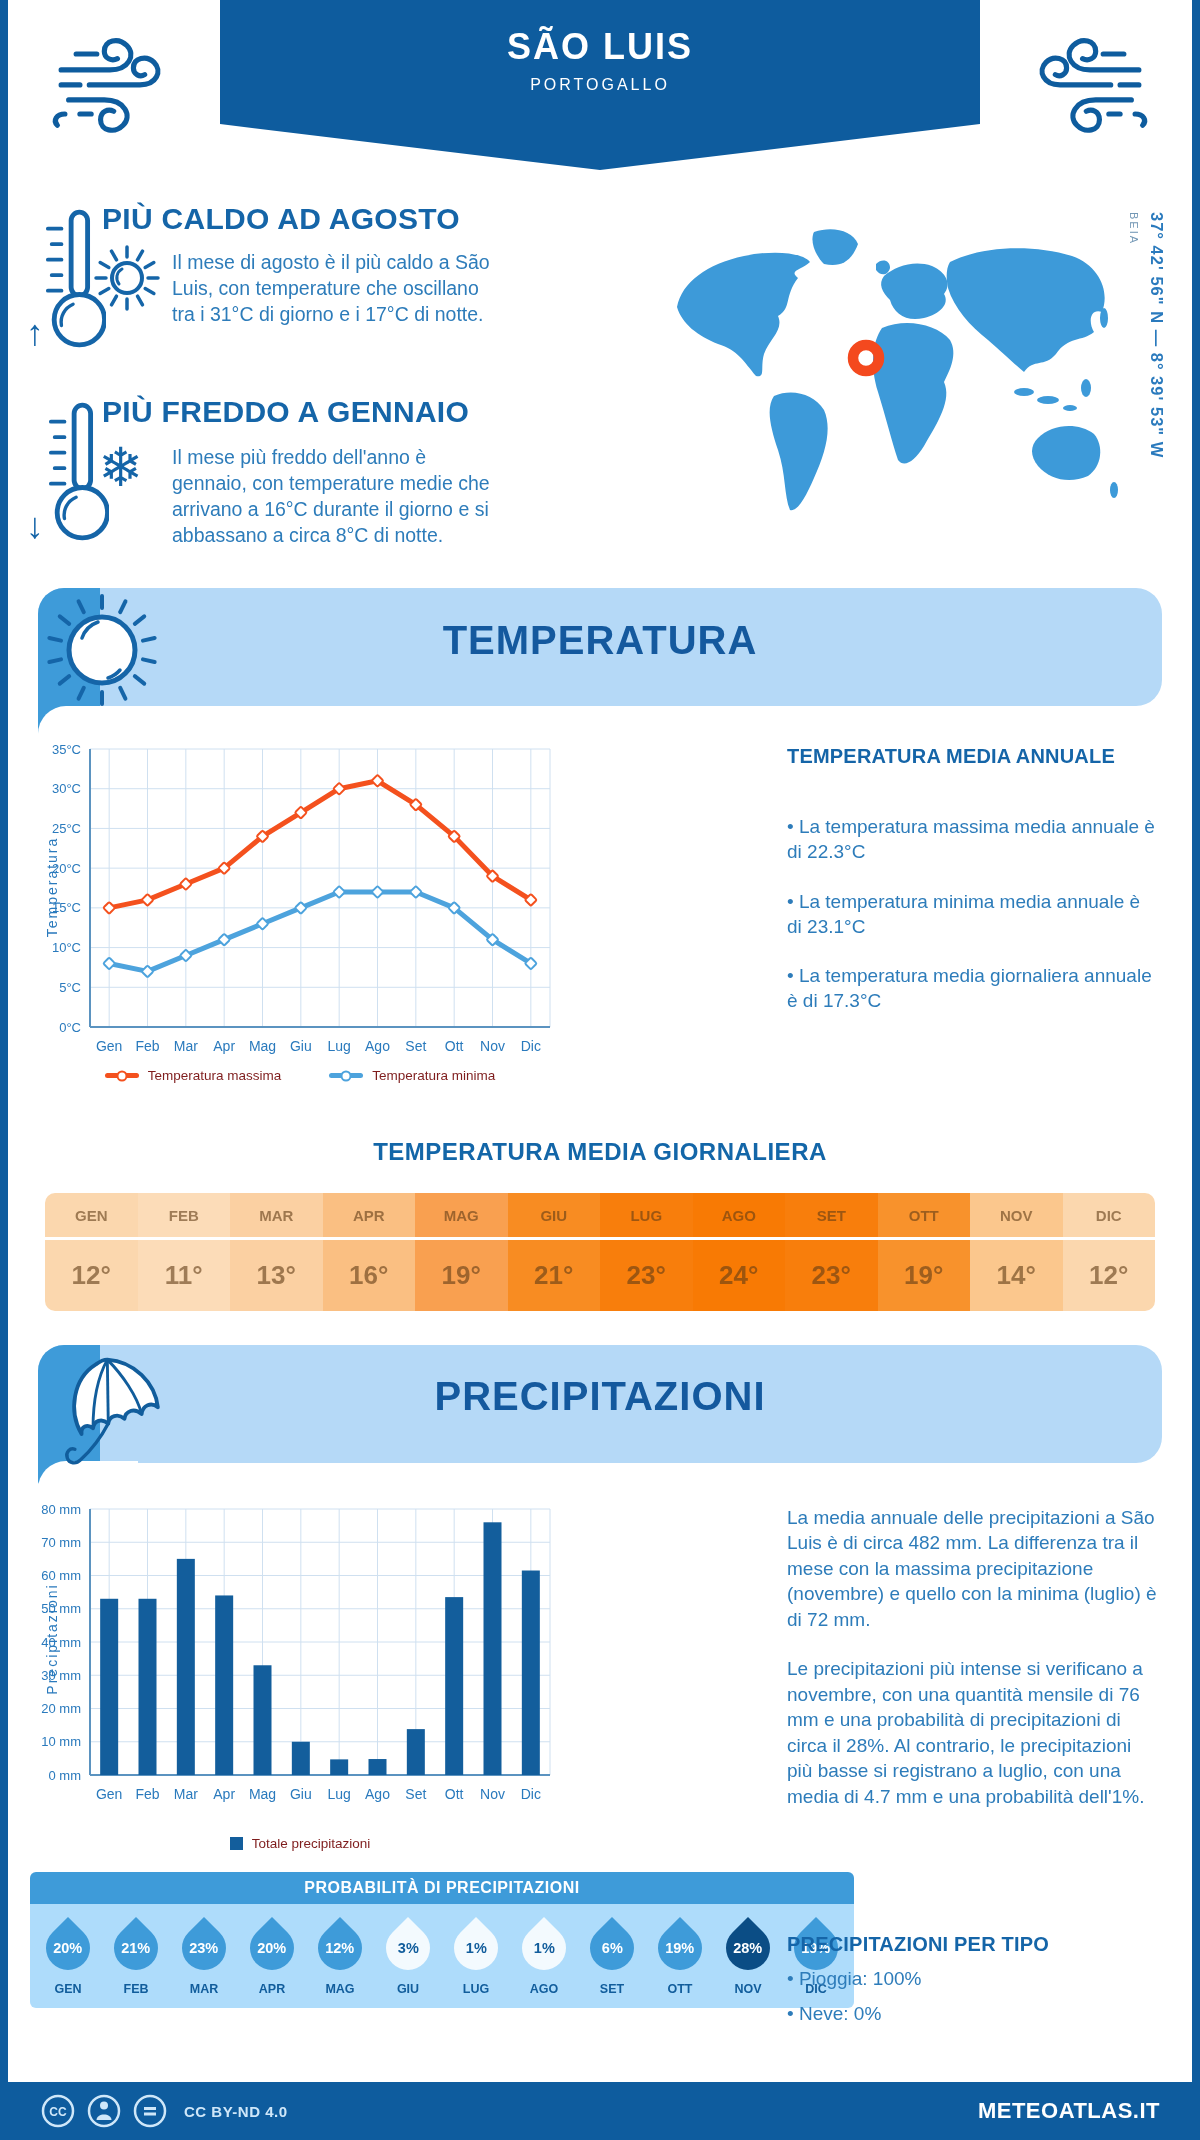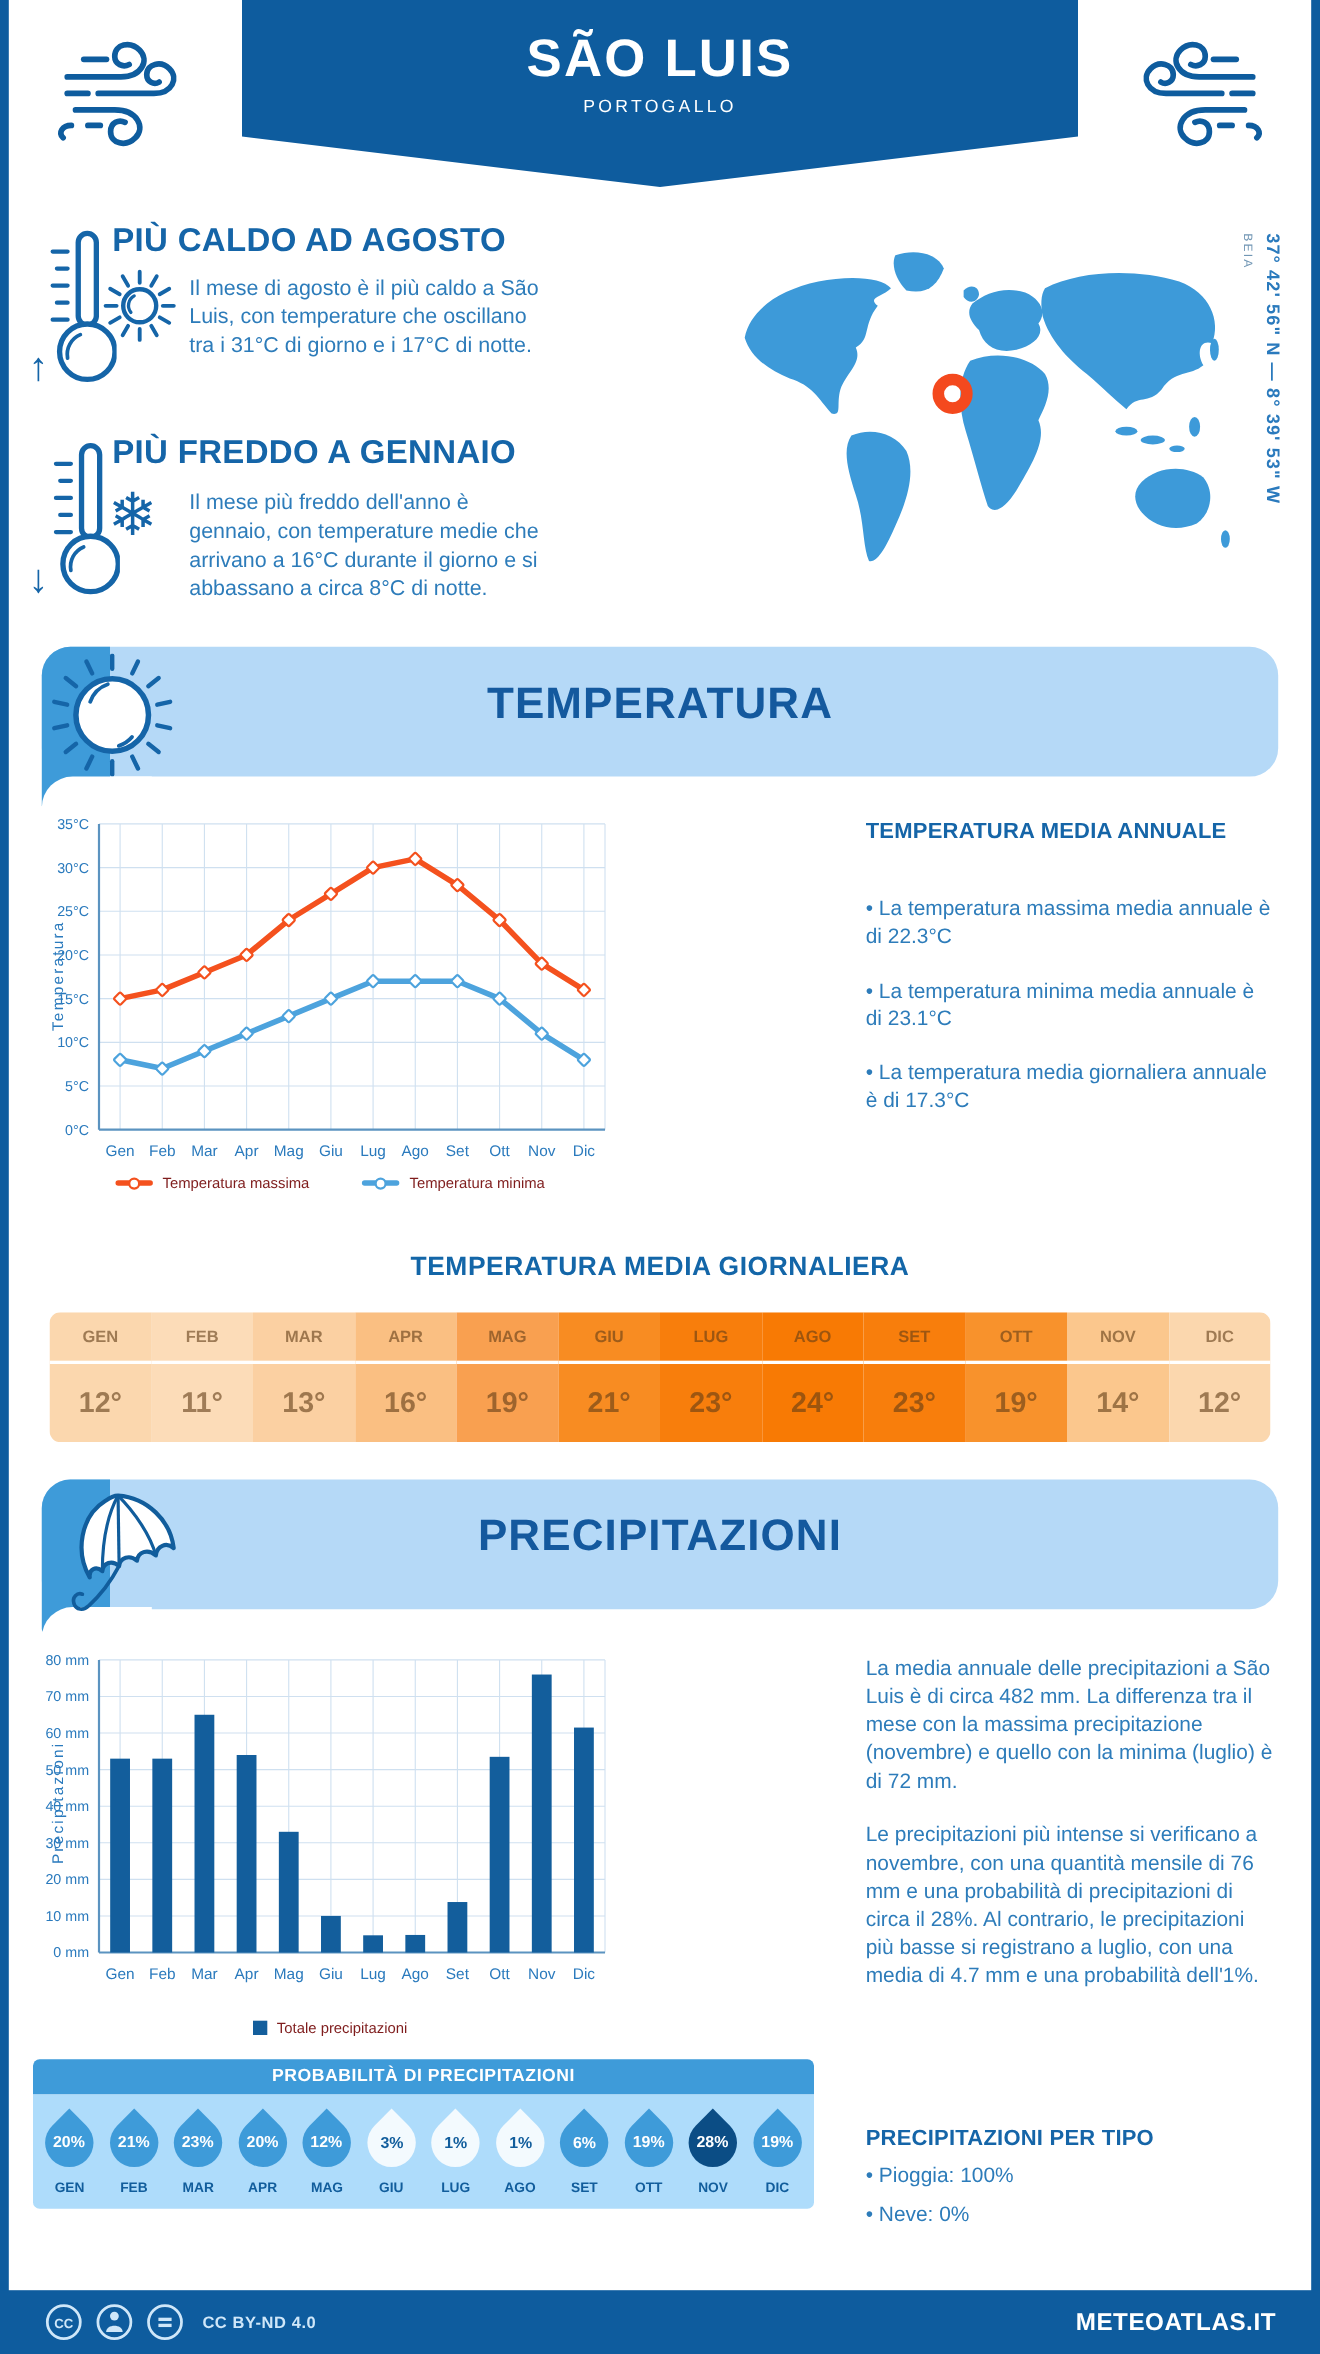--- a/index.html
+++ b/index.html
@@ -7,21 +7,21 @@
         font-family:"Liberation Sans",sans-serif;}
   .abs{position:absolute;}
 
   
   .side-border{position:absolute;top:0;width:8px;height:2140px;background:#0e5c9e;}
   #border-left{left:0;} #border-right{right:0;}
 
   
   #pennant{left:220px;top:0;width:760px;height:170px;background:#0e5c9e;
            clip-path:polygon(0 0,100% 0,100% 73%,50% 100%,0 73%);text-align:center;color:#fff;}
-  #city-title{margin-top:26px;font-size:48px;font-weight:bold;letter-spacing:2px;}
+  #city-title{margin-top:26px;font-size:36px;font-weight:bold;letter-spacing:2px;}
   #country-sub{margin-top:8px;font-size:16px;letter-spacing:3px;}
 
   .wind-svg{position:absolute;top:20px;width:122px;height:128px;}
   #wind-left{left:48px;} #wind-right{left:1030px;transform:scaleX(-1);}
 
   
   .hl-title{position:absolute;font-size:30px;font-weight:bold;color:#1565a8;letter-spacing:.3px;}
   .hl-body{position:absolute;width:334px;font-size:19.5px;line-height:1.33;color:#2d7cba;}
   .arrow-glyph{position:absolute;font-size:36px;font-weight:bold;color:#1565a8;}
   .flake{position:absolute;font-size:54px;color:#1565a8;font-family:"DejaVu Sans",sans-serif;}
@@ -59,21 +59,21 @@
   
   #daily-title{left:0;top:1138px;width:1200px;text-align:center;font-size:24px;font-weight:bold;
                color:#1366a8;letter-spacing:.5px;}
   #daily-table{left:45px;top:1193px;width:1110px;height:118px;border-radius:10px;overflow:hidden;display:flex;}
   .t-cell{flex:1;display:flex;flex-direction:column;}
   .t-month{height:44px;border-bottom:3px solid #fff;display:flex;align-items:center;justify-content:center;
            font-size:15px;font-weight:bold;}
   .t-value{flex:1;display:flex;align-items:center;justify-content:center;font-size:26px;font-weight:bold;}
 
   
-  #prob-panel{left:30px;top:1872px;width:710px;}
+  #prob-panel{left:30px;top:1872px;width:824px;}
   #prob-title{height:32px;background:#3e9bd9;border-radius:6px 6px 0 0;display:flex;align-items:center;
               justify-content:center;color:#fff;font-size:16px;font-weight:bold;letter-spacing:.5px;}
   #prob-body{background:#aedcfb;border-radius:0 0 6px 6px;display:flex;padding:14px 4px 12px 4px;}
   .drop-col{flex:1;display:flex;flex-direction:column;align-items:center;}
   .drop{width:44px;height:44px;border-radius:0 50% 50% 50%;transform:rotate(45deg);
         display:flex;align-items:center;justify-content:center;margin-top:8px;}
   .drop-pct{transform:rotate(-45deg);font-size:14.5px;font-weight:bold;}
   .drop-month{margin-top:12px;font-size:12.5px;font-weight:bold;color:#115d9c;}
 
   

